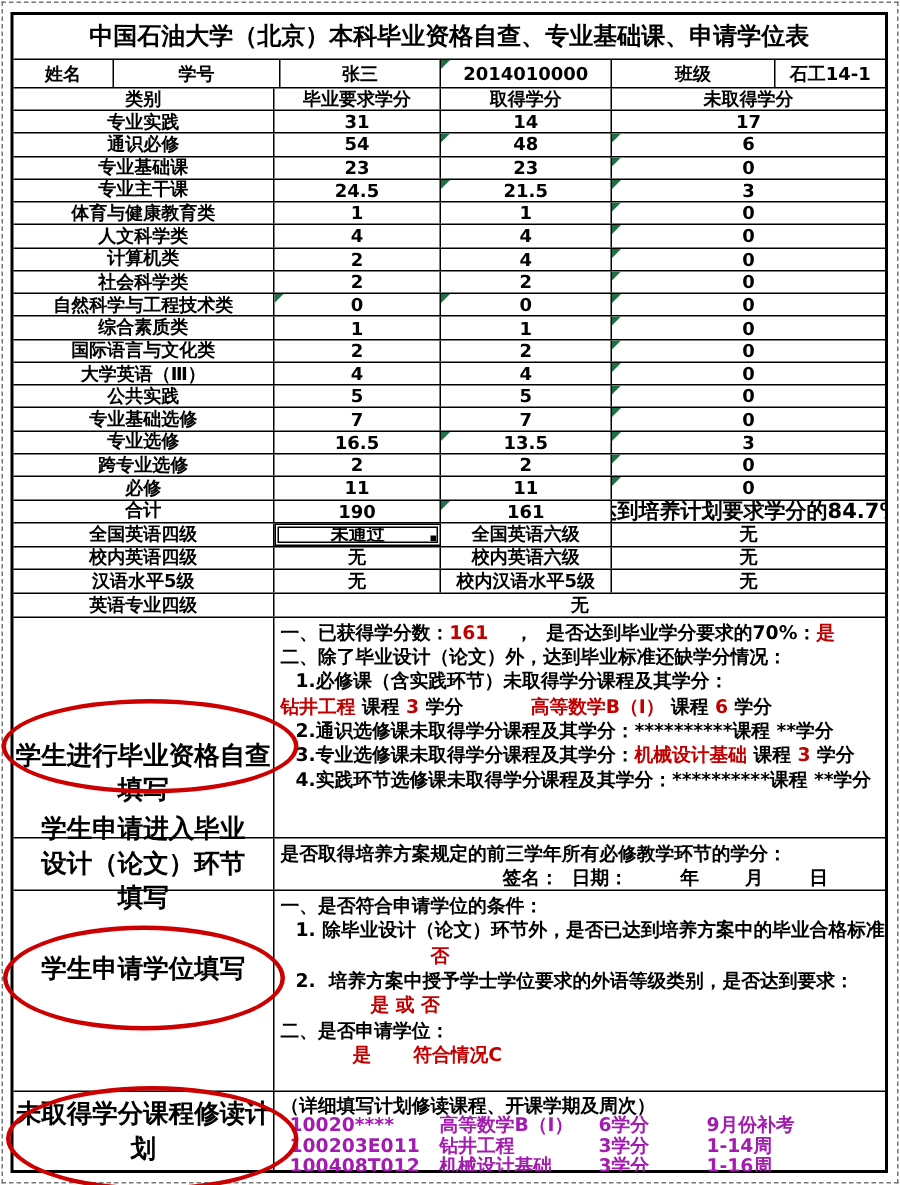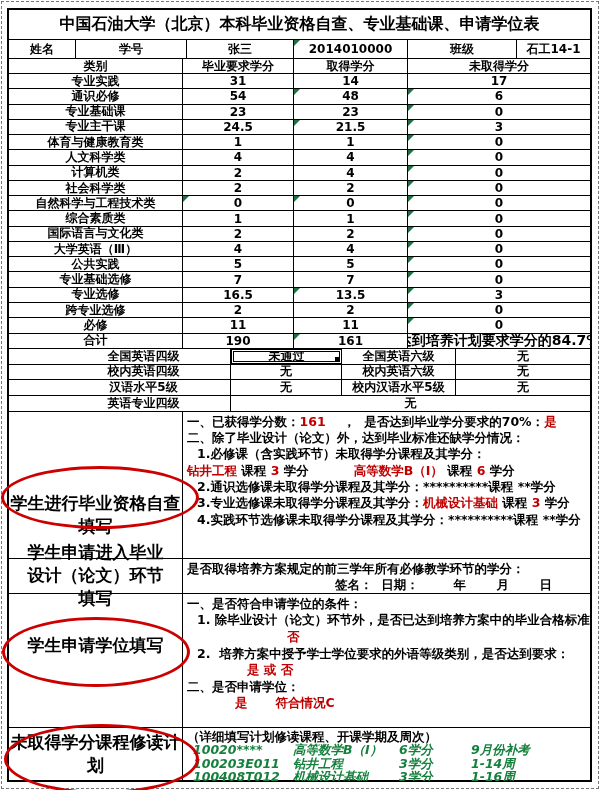--- a/index.html
+++ b/index.html
@@ -25,21 +25,21 @@
   .i1{width:67px;} .i2{width:107px;} .i3{width:111px;} .i4{width:114px;} .i5{width:109px;} .i6{flex:1;}
   
   .hrow{height:15px;}
   .crow{height:15.27px;border-bottom:1px solid #000;display:flex;box-sizing:border-box;}
   .c1{width:174px;} .c2{width:111px;} .c3{width:114px;} .c4{flex:1;}
   #credits-body .crow:last-child .c4{font-size:14px;}
   
   .tri{position:absolute;top:0;left:0;width:0;height:0;
        border-top:6px solid #1f7145;border-right:6px solid transparent;}
   
-  .erow{height:15.75px;padding-left:48px;}
+  .erow{height:15.75px;}
   .sel-cell{border:3px double #000;text-decoration:underline;}
   .sel-cell::after{content:'';position:absolute;right:-1px;bottom:-1px;width:4px;height:4px;
                    background:#000;border:1px solid #fff;}
   
   .section{display:flex;border-bottom:1px solid #000;box-sizing:border-box;}
   .sec-label{width:174px;border-right:1px solid #000;box-sizing:border-box;position:relative;
              display:flex;align-items:center;justify-content:center;font-size:17px;text-align:center;}
   .sec-content{flex:1;padding:2px 4px 0 4px;box-sizing:border-box;font-size:12.5px;overflow:hidden;}
   .s1{height:147px;} .s2{height:35px;} .s3{height:134px;} .s4{height:53px;border-bottom:none;}
   .s1 .line{height:16.3px;line-height:16.3px;white-space:pre;}
@@ -51,21 +51,21 @@
   .s3 .sec-label{padding-bottom:30px;}
   .red{color:#c00000;}
   .ind{padding-left:10px;}
   .gap45{margin-left:45px;}
   .sign-line{text-align:right;padding-right:8px;}
   .center-ans1{padding-left:100px;}
   .center-ans2{padding-left:60px;}
   .center-ans3{padding-left:48px;}
   .s2-sign{padding-left:148px;}
   .col-code{width:100px;margin-left:6px;} .col-name{width:106px;} .col-credit{width:72px;} .col-weeks{flex:1;}
-  .course{color:#15803d;font-style:italic;}
+  .course{color:#a21caf;}
   
   .oval{position:absolute;border:3px solid #cc0000;border-radius:50%;pointer-events:none;}
   .oval1{left:-8px;top:456px;width:192px;height:57px;}
   .oval2{left:-7px;top:607px;width:182px;height:64px;}
   .oval3{left:-5px;top:714px;width:189px;height:64px;}
 </style>
 </head>
 <body>
 
 <div class="pagebreak"></div>

